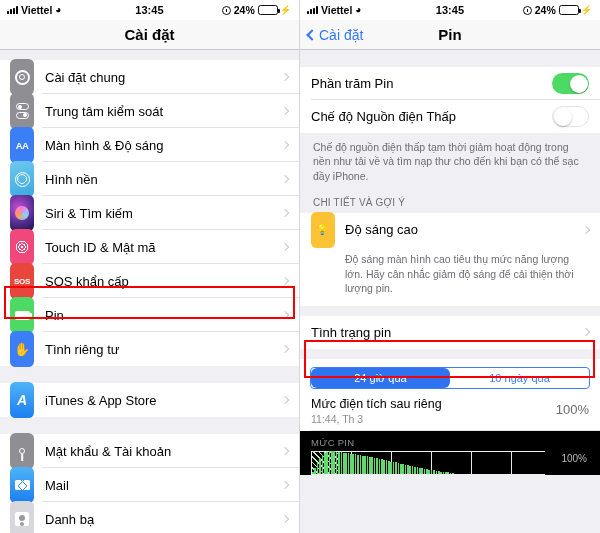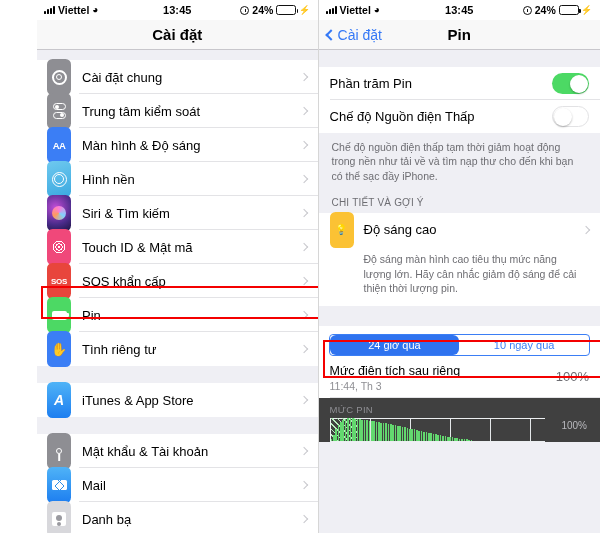--- a/index.html
+++ b/index.html
@@ -2,21 +2,21 @@
 <html><head>
 <meta charset="utf-8">
 <style>
   * { margin:0; padding:0; box-sizing:border-box; }
   html,body { width:600px; height:533px; overflow:hidden; }
   body {
     font-family:"Liberation Sans", sans-serif;
     background:#ffffff;
     -webkit-font-smoothing:antialiased;
   }
-  .screens { display:flex; width:600px; height:533px;padding-left:37px; }
+  .screens { display:flex; width:600px; height:533px; }
   .phone { position:relative; height:533px; overflow:hidden; background:#fff; }
   .phone.left  { width:300px; border-right:1px solid #d6d6d6; }
   .phone.right { width:300px; }
 
   
   .statusbar {
     height:20px; display:flex; align-items:center;
     padding:0 7px; font-size:10.5px; font-weight:bold; color:#000;
     background:#fff; position:relative;
   }
@@ -219,21 +219,21 @@
   .lastcharge {
     padding:4px 11px 6px 11px; background:#fff; position:relative;
     display:flex; align-items:flex-start;
   }
   .lastcharge .lc-main { flex:1; }
   .lc-title { font-size:12.5px; color:#000; font-weight:500; }
   .lc-sub { font-size:10.5px; color:#8e8e93; margin-top:2px; }
   .lc-pct { font-size:13px; color:#6d6d72; padding-top:5px; }
   .lc-divider { position:absolute; left:11px; right:0; bottom:0; height:1px; background:#e3e3e6; }
 
-  .chart-block { background:#404040; padding:6px 11px 0 11px; position:relative; }
+  .chart-block { background:#000000; padding:6px 11px 0 11px; position:relative; }
   .chart-head {
     font-size:9.5px; color:#8e8e93; letter-spacing:.3px; margin-bottom:3px;
   }
   .chart-area { position:relative; height:24px; }
   .chart-grid {
     position:absolute; left:0; top:0; right:44px; bottom:0;
     border:1px solid #eceff1; border-right:none;
     background-image:repeating-linear-gradient(to right,transparent 0 39px,#e4e8ea 39px 40px);
   }
   .chart-bars {
@@ -467,20 +467,27 @@
           <span class="srow-label">Độ sáng cao</span>
           <span class="chev" style="margin-right:0;"></span>
 
         </div>
       </div>
 
       <div class="footnote" style="background:#fff;padding:6px 13px 10px 45px;">Độ sáng màn hình cao tiêu thụ mức năng lượng lớn. Hãy cân nhắc giảm độ sáng để cải thiện thời lượng pin.</div>
 
       <div class="gap small"></div>
 
+      <div class="group">
+        <div class="srow">
+          <span class="srow-label">Tình trạng pin</span>
+          <span class="chev" style="margin-right:0;"></span>
+
+        </div>
+      </div>
 
       <div class="gap small"></div>
 
       <div class="seg-wrap">
         <div class="segmented">
           <div class="seg active">24 giờ qua</div>
           <div class="seg">10 ngày qua</div>
         </div>
       </div>
 

